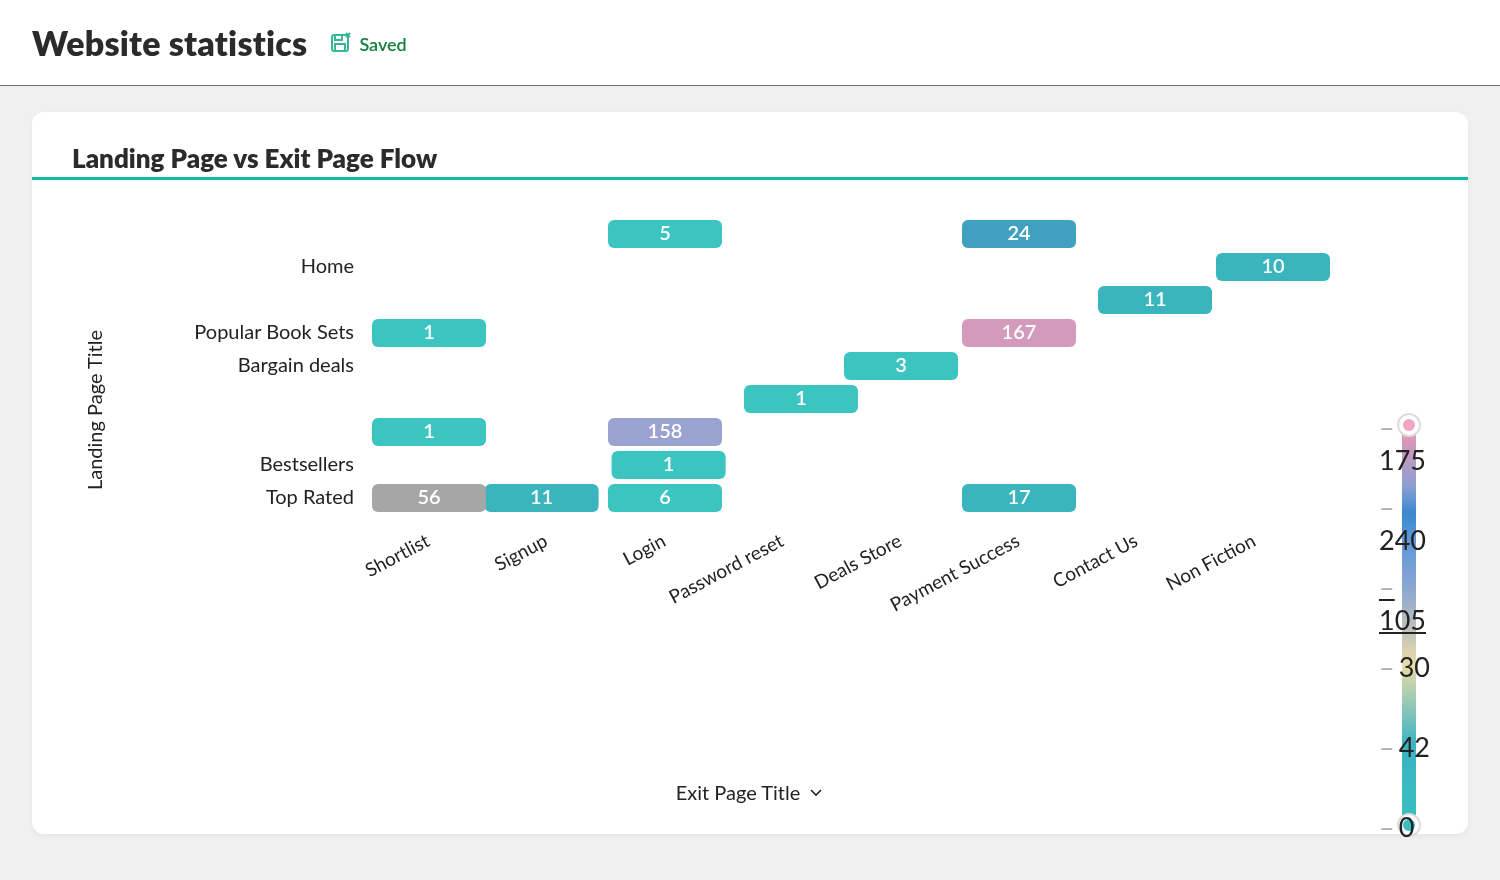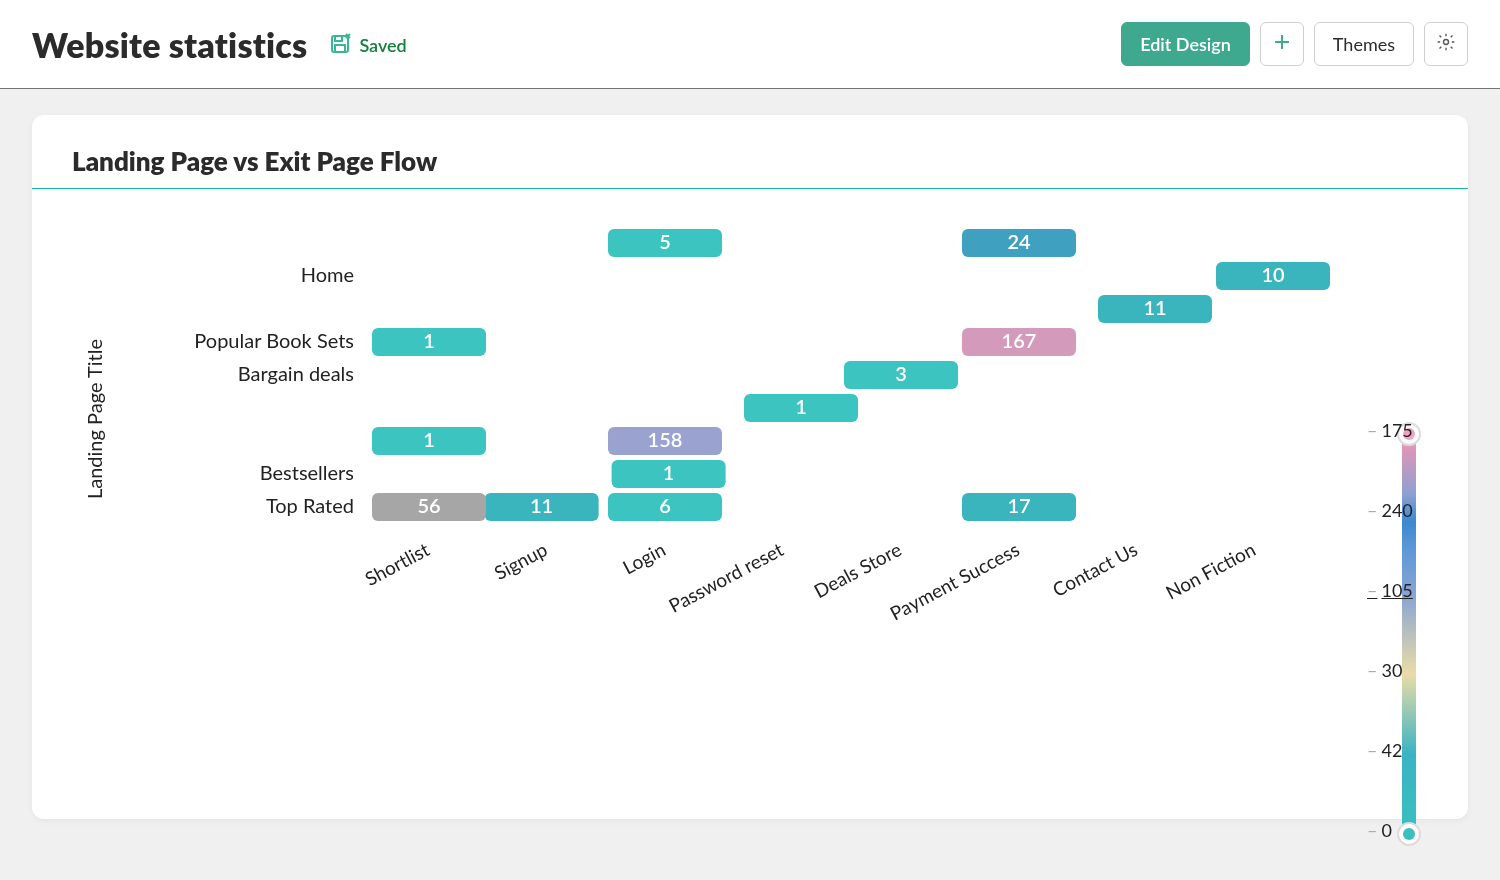--- a/index.html
+++ b/index.html
@@ -17,81 +17,62 @@
   .topbar-right { display:flex; align-items:center; gap:10px; }
   .btn { border-radius:6px; border:1px solid #cfcfcf; background:#fff; font-size:18px; color:#2b2b2b;
          padding:10px 18px; display:flex; align-items:center; justify-content:center; cursor:pointer; }
   .btn-primary { background:#3ea98e; border-color:#3ea98e; color:#fff; font-weight:600; }
   .btn-icon { width:44px; height:44px; padding:0; }
 
   .card {
     margin:26px 32px; background:#fff; border-radius:12px; padding:0 0 30px 0;
     box-shadow:0 2px 6px rgba(0,0,0,0.05);
   }
-  .card-header { padding:30px 40px 11px 40px; font-size:26px; font-weight:800; color:#2b2b2b;
-                 border-bottom:1px solid #14b8a6; }
+  .card-header { padding:30px 40px 3px 40px; font-size:26px; font-weight:800; color:#2b2b2b;
+                 border-bottom:3px solid #14b8a6; }
 
   .plot-wrap { position:relative; width:100%; height:600px; }
   .plot-svg { display:block; }
   .x-axis-label { display:flex; align-items:center; justify-content:center; gap:8px;
                   font-size:20px; color:#222; }
 
   .gradient-bar {
     position:absolute; top:245px; right:52px; width:14px; height:400px; border-radius:7px;
     background: linear-gradient(to top,
       #39c0bf 0%, #3bb3c4 20%, #e9dca7 40%, #88a4d4 60%,
       #5a97d7 72%, #3c88cf 78%, #8ea0d2 85%, #da96b9 96%, #f2a5c3 100%);
   }
   .grad-handle { position:absolute; left:50%; transform:translateX(-50%); width:24px; height:24px;
                  border-radius:50%; background:#fff; border:2px solid #dcdcdc; }
   .grad-handle.top { top:-12px; }
   .grad-handle.bot { bottom:-12px; }
   .grad-handle span { display:block; width:12px; height:12px; border-radius:50%; margin:4px auto; }
   .grad-handle.top span { background:#f2a5c3; }
   .grad-handle.bot span { background:#39c0bf; }
   .grad-ticks { position:absolute; top:240px; right:25px; height:410px; }
-  .grad-ticks div { position:absolute; right:16px; font-size:18px; color:#222; width:60px; text-align:left; }
+  .grad-ticks div { position:absolute; right:4px; font-size:27px; color:#222; width:60px; text-align:left; }
   .grad-ticks div:before { content:"–"; color:#aaa; margin-right:4px; }
 
 </style>
 </head>
 <body>
 
 <div class="topbar">
   <div class="topbar-left">
     <div class="page-title">Website statistics</div>
     <div class="saved">
       <span>
         <svg width="24" height="24" viewBox="0 0 24 24" fill="none" stroke="#38b795" stroke-width="2">
           <rect x="3" y="4" width="16" height="16" rx="2"></rect>
           <rect x="6" y="4" width="7" height="5"></rect>
           <rect x="6" y="13" width="10" height="7"></rect>
           <path d="M17 2 l4 4 M17 6 l4 -4" stroke="#38b795"></path>
         </svg>
       </span>
       <span>Saved</span>
-    </div>
-  </div>
-  <div class="topbar-right">
-    <div class="btn btn-primary">Edit Design</div>
-    <div class="btn btn-icon">
-      <span>
-        <svg width="18" height="18" viewBox="0 0 18 18" stroke="#3ea98e" stroke-width="2">
-            <path d="M9 2v14M2 9h14"></path>
-          </svg>
-      </span>
-    </div>
-    <div class="btn">Themes</div>
-    <div class="btn btn-icon">
-      <span>
-        <svg width="20" height="20" viewBox="0 0 24 24" fill="none" stroke="#555" stroke-width="1.6">
-          <circle cx="12" cy="12" r="3"></circle>
-          <path d="M12 2v3M12 19v3M4.2 4.2l2.1 2.1M17.7 17.7l2.1 2.1M2 12h3M19 12h3M4.2 19.8l2.1-2.1M17.7 6.3l2.1-2.1"></path>
-        </svg>
-      </span>
     </div>
   </div>
 </div>
 
 <div class="card">
   <div class="card-header">Landing Page vs Exit Page Flow</div>
 
   <div class="plot-wrap">
     <svg id="chartsvg" class="plot-svg" width="1436" height="560">
         <text x="0" y="0" transform="translate(70,230) rotate(-90)" font-size="20" fill="#222" text-anchor="middle">Landing Page Title</text>
@@ -151,13 +132,21 @@
     <div class="grad-ticks" id="gradticks">
         <div style="top: -10px;">175</div>
         <div style="top: 70px;">240</div>
         <div style="top: 150px; text-decoration: underline;">105</div>
         <div style="top: 230px;">30</div>
         <div style="top: 310px;">42</div>
         <div style="top: 390px;">0</div>
       </div>
   </div>
 
+  <div class="x-axis-label">
+    <span>Exit Page Title</span>
+    <span>
+      <svg width="16" height="16" viewBox="0 0 16 16" fill="none" stroke="#222" stroke-width="1.6">
+          <path d="M3 6l5 5 5-5"></path>
+        </svg>
+    </span>
+  </div>
 </div>
 
 </body></html>

